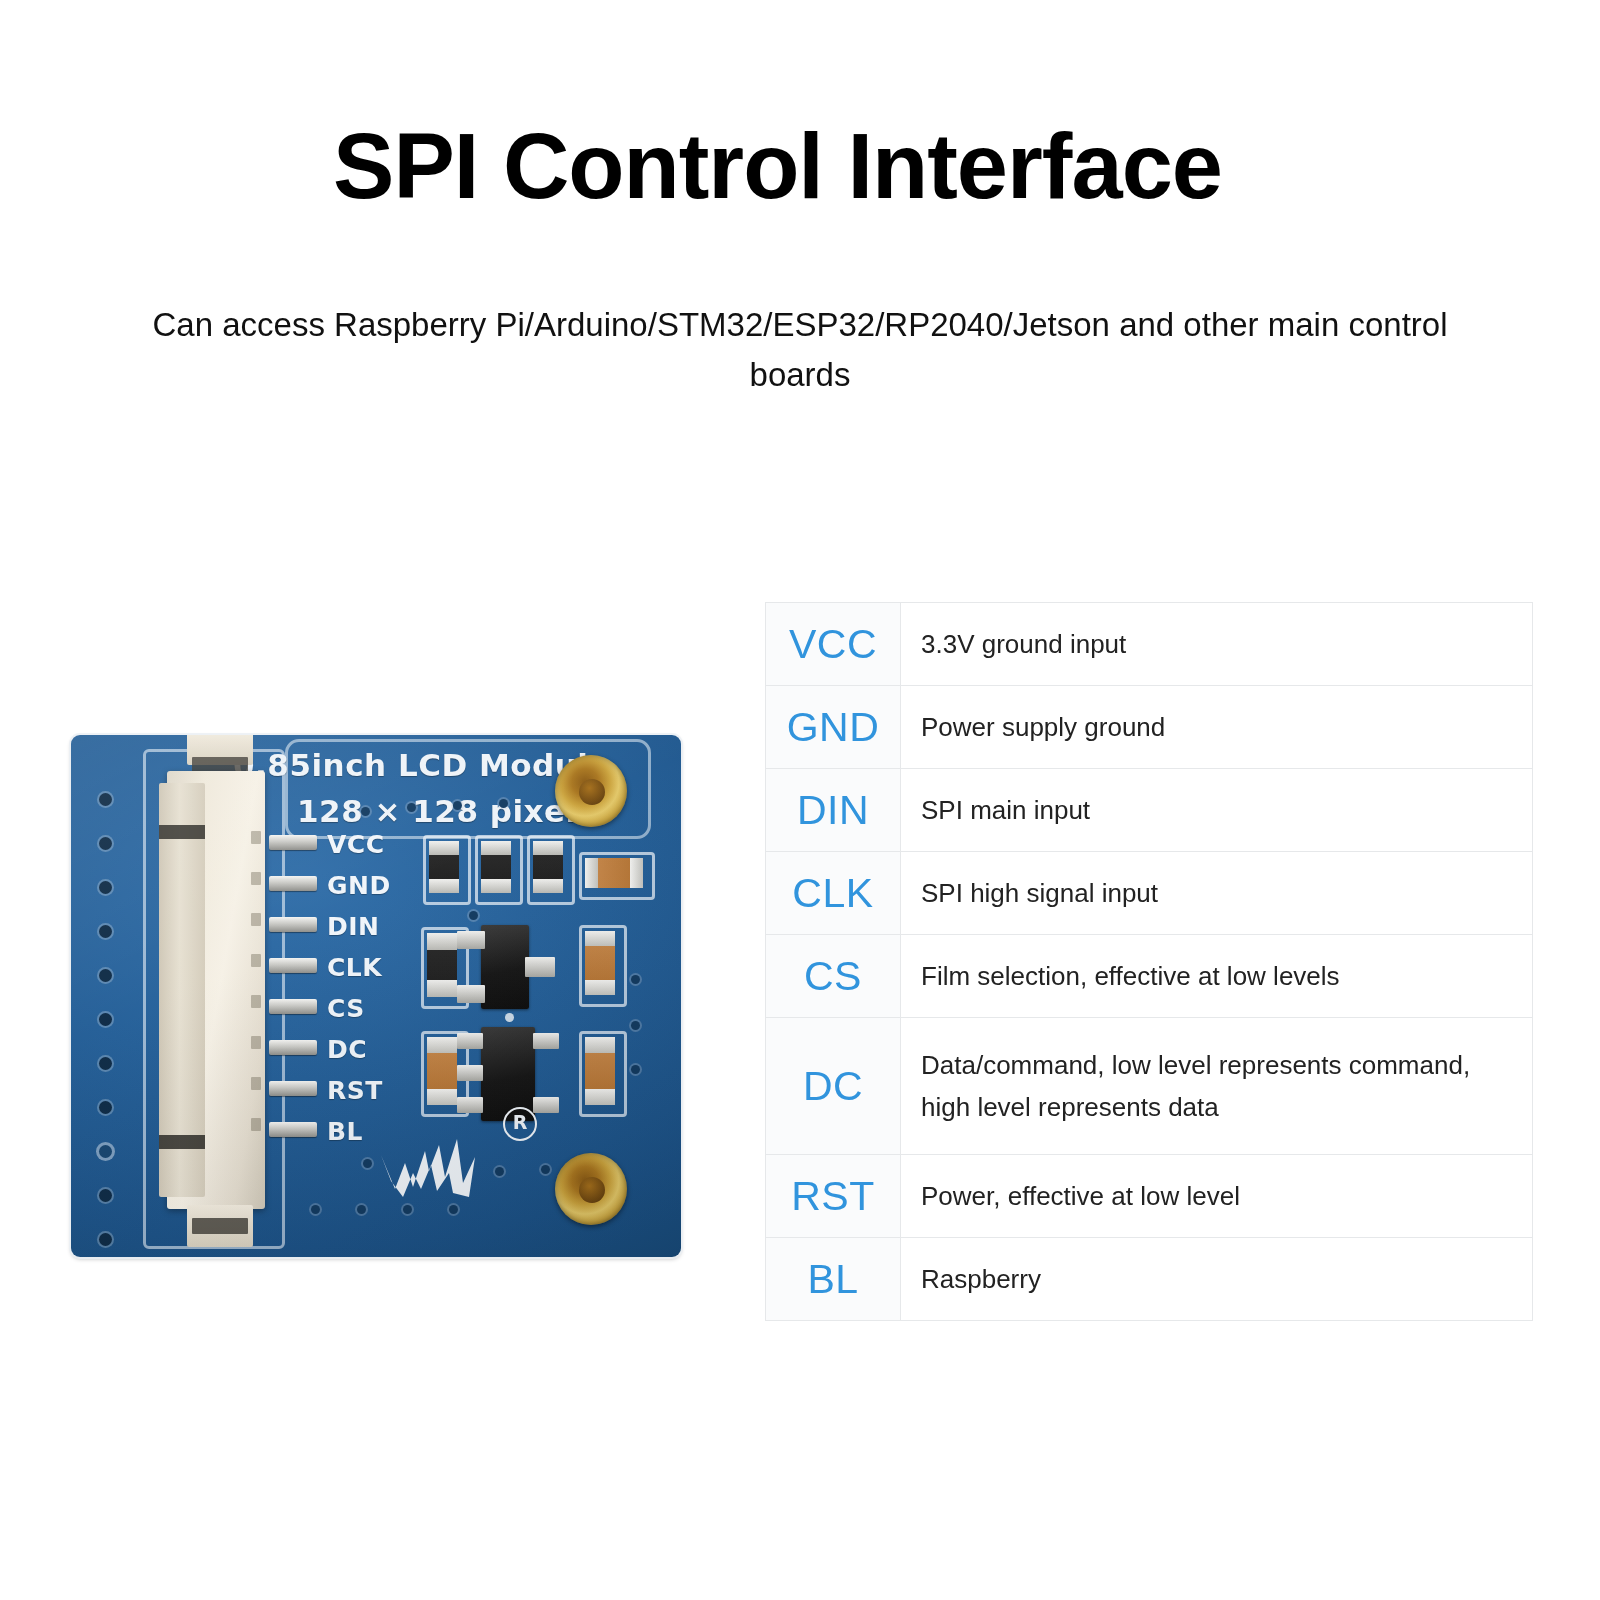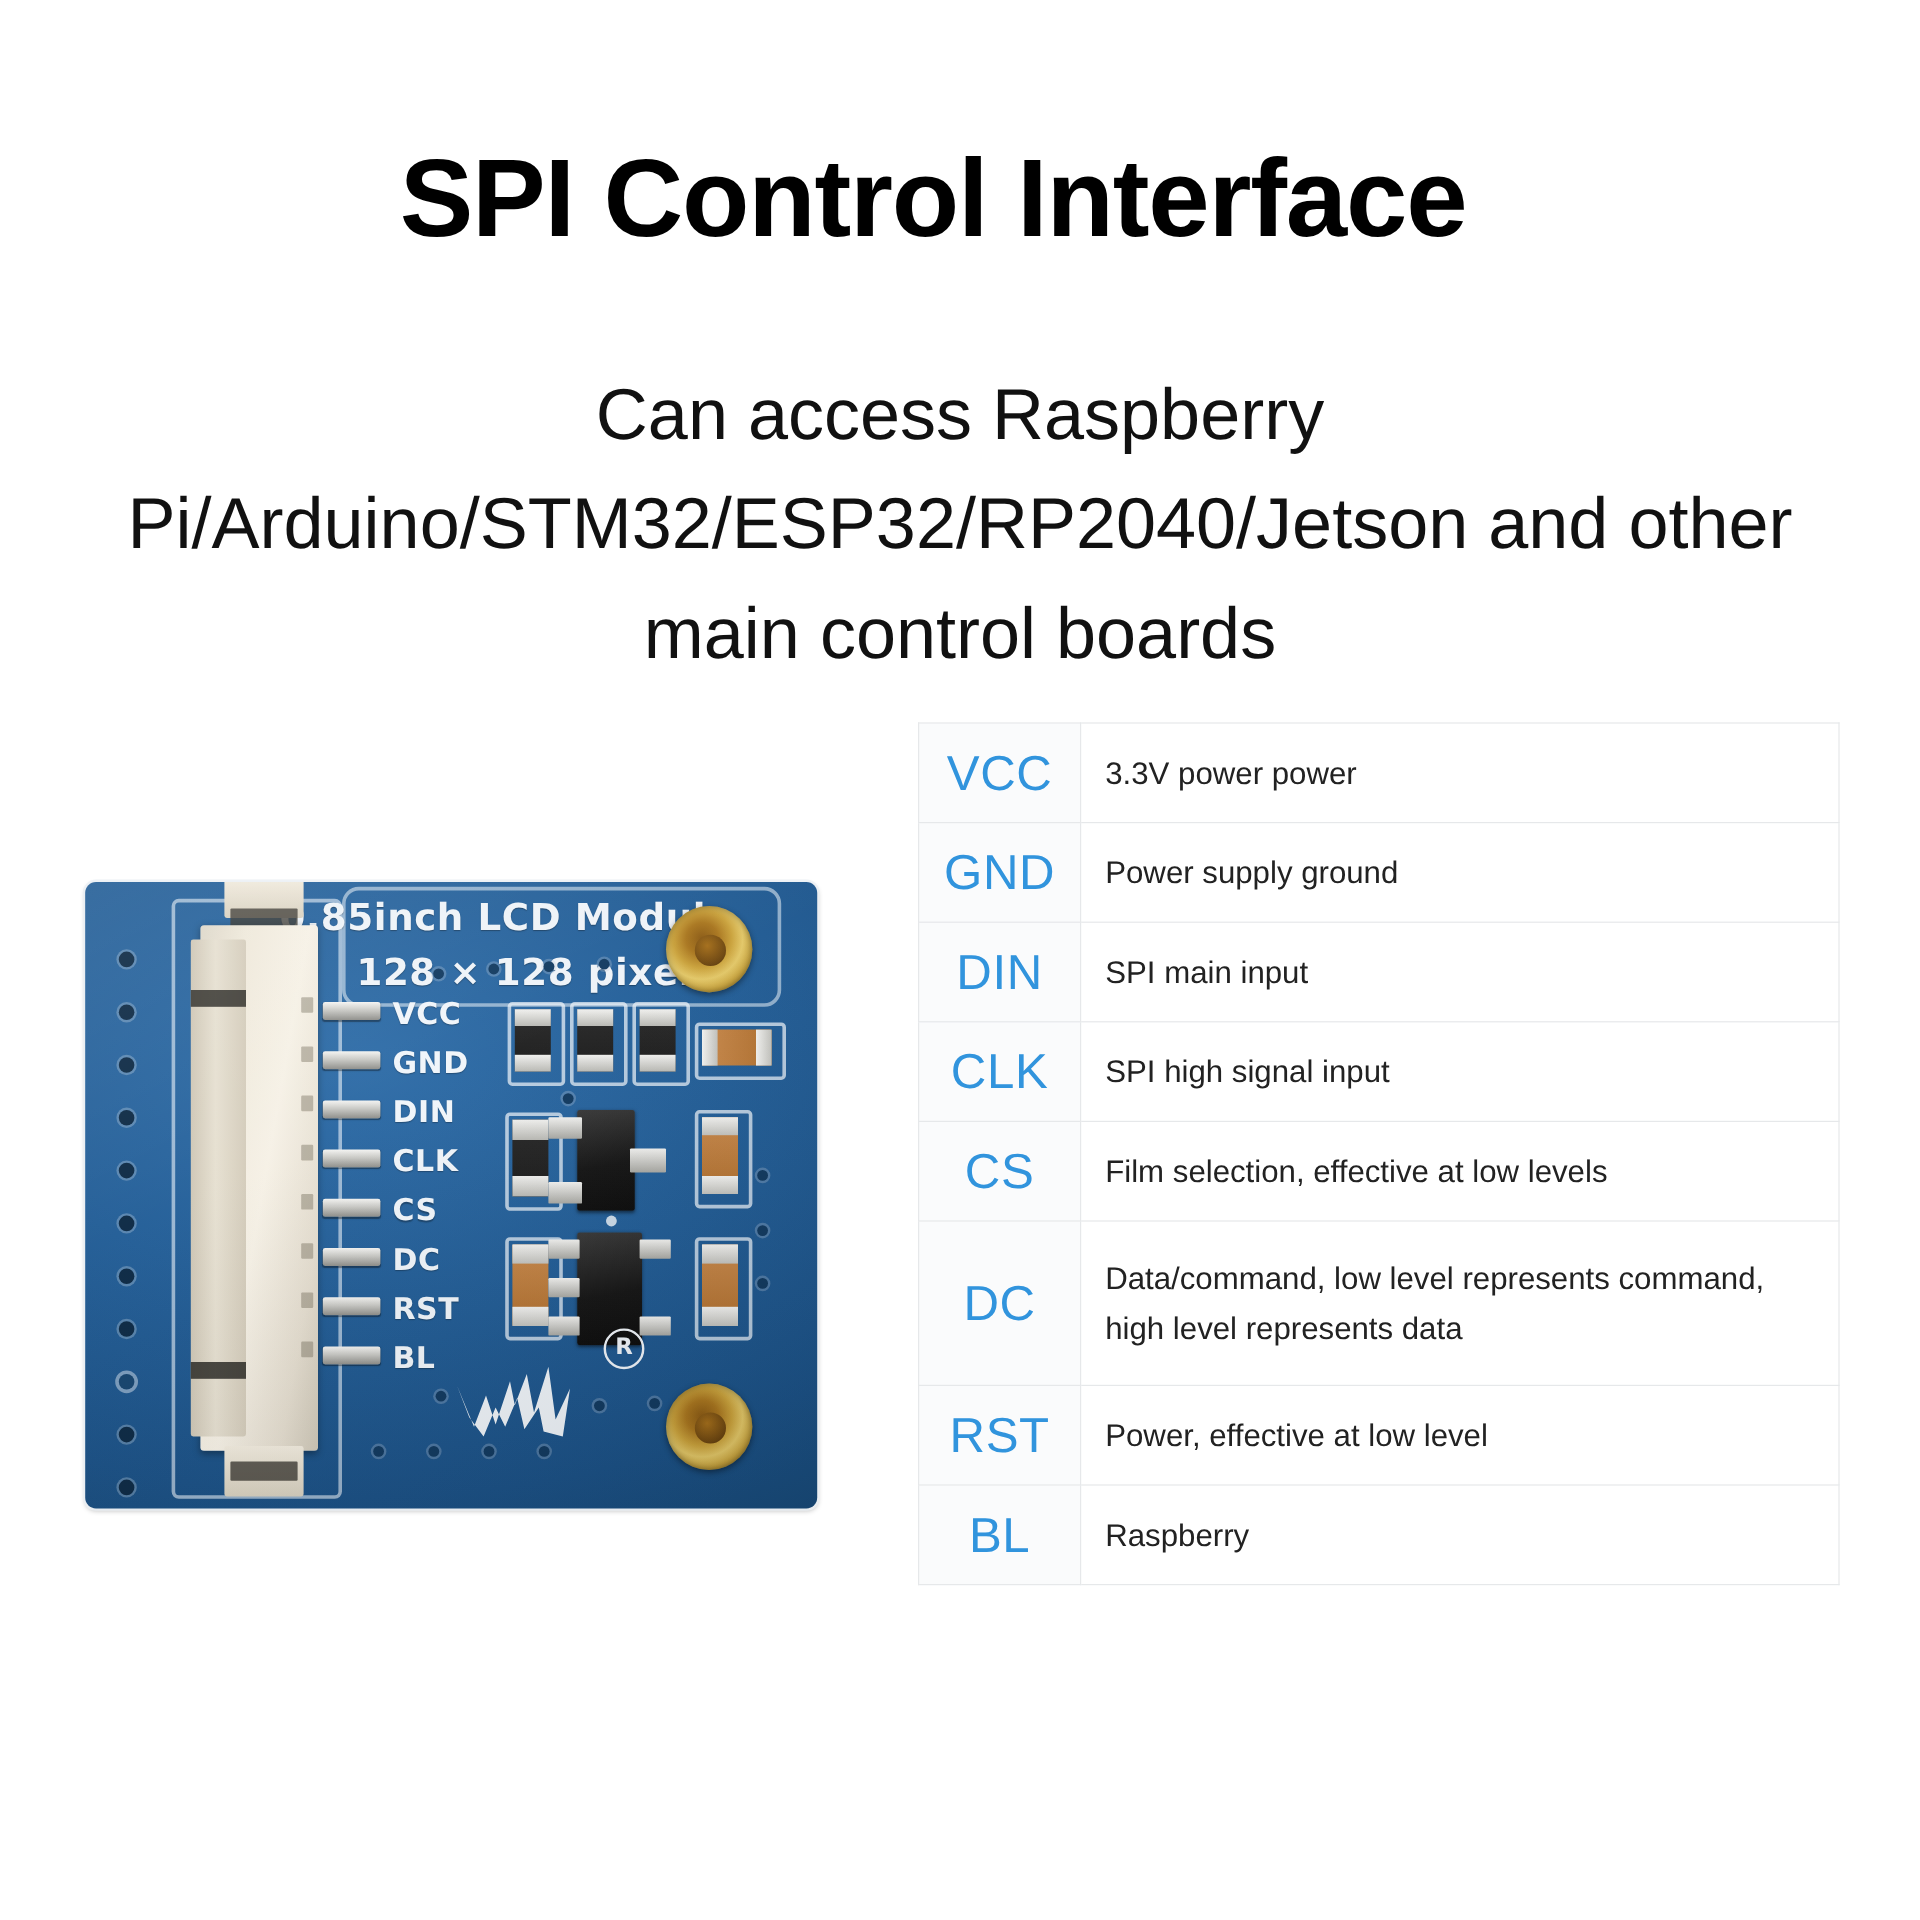--- a/index.html
+++ b/index.html
@@ -29,21 +29,21 @@
     color: #000000;
     line-height: 1.05;
     white-space: nowrap;
   }
   #page-subtitle {
     position: absolute;
     left: 100px;
     top: 300px;
     width: 1400px;
     text-align: center;
-    font-size: 60px;
+    font-size: 33px;
     font-weight: normal;
     color: #111111;
     line-height: 1.52;
   }
 
   
   #pcb-photo {
     position: absolute;
     left: 68px;
     top: 727px;
@@ -441,21 +441,21 @@
     </div>
     <div class="ws-reg">R</div>
 
   </div>
 </div>
 
 <table id="pin-table">
   <tbody>
     <tr class="r-normal">
       <td class="pin-name">VCC</td>
-      <td class="pin-desc">3.3V power power</td>
+      <td class="pin-desc">3.3V ground input</td>
     </tr>
     <tr class="r-normal">
       <td class="pin-name">GND</td>
       <td class="pin-desc">Power supply ground</td>
     </tr>
     <tr class="r-normal">
       <td class="pin-name">DIN</td>
       <td class="pin-desc">SPI main input</td>
     </tr>
     <tr class="r-normal">

